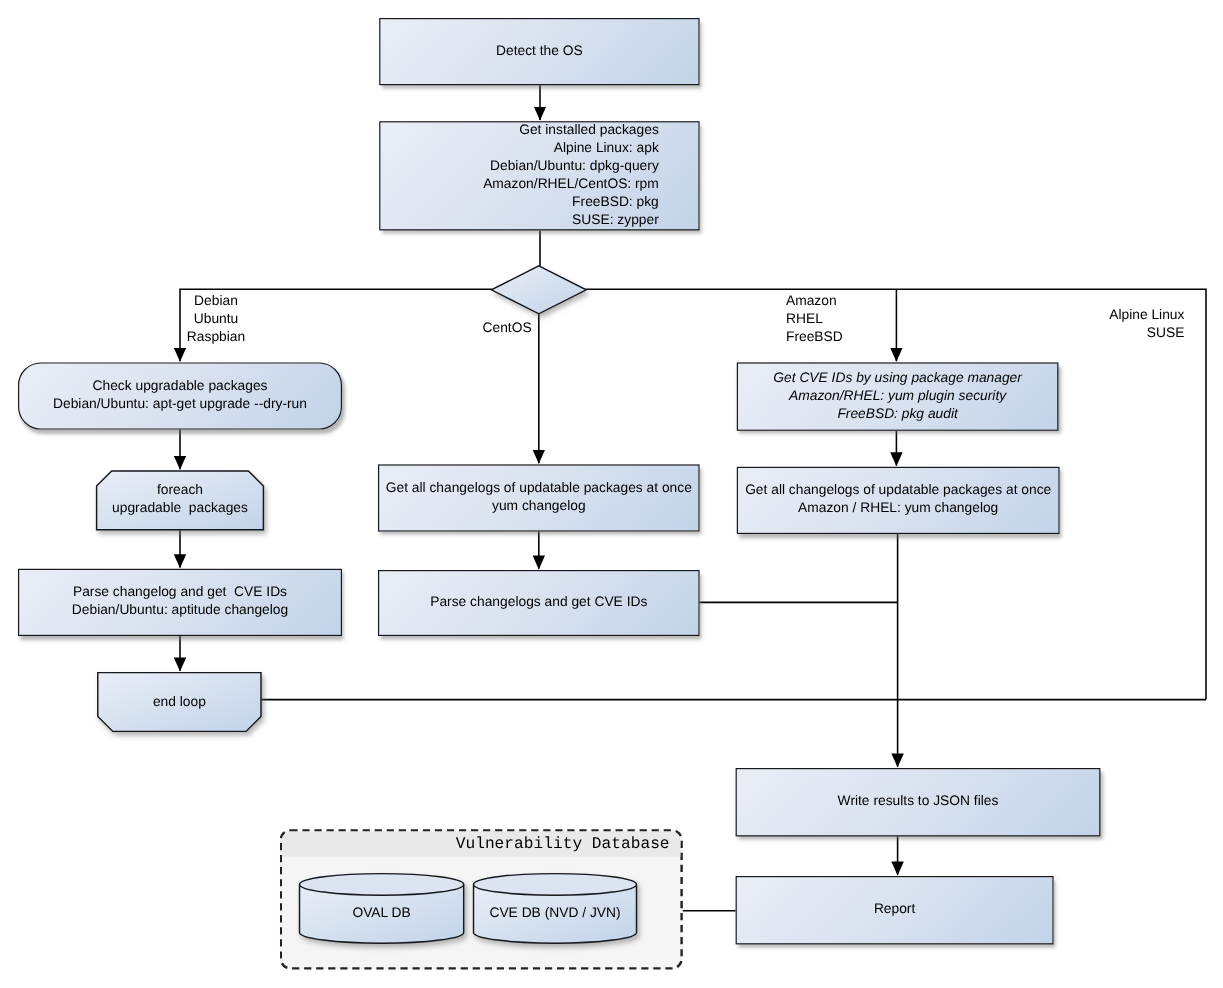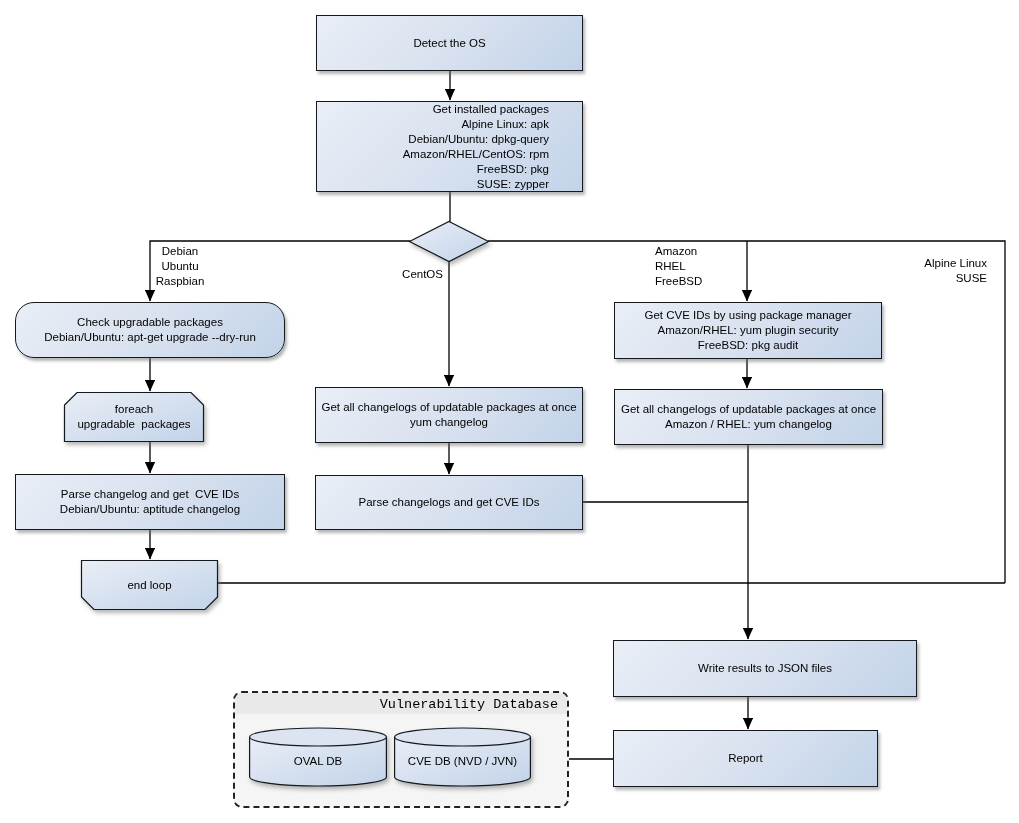--- a/index.html
+++ b/index.html
@@ -111,21 +111,21 @@
         <svg width="80" height="41" viewBox="0 0 80 41">
           <polygon class="shape" points="40,0.5 79.5,20.5 40,40.5 0.5,20.5"></polygon>
         </svg>
       </div>
       <div class="node rect" style="left: 15px; top: 302px; width: 270px; height: 56px; border-radius: 19px;">
         <div class="node-text">
           <div class="line">Check upgradable packages</div>
           <div class="line">Debian/Ubuntu: apt-get upgrade --dry-run</div>
         </div>
       </div>
-      <div class="node loop-start" style="left: 64px; top: 392px; width: 140px; height: 50px; padding-left: 19px;">
+      <div class="node loop-start" style="left: 80px; top: 392px; width: 140px; height: 50px; padding-left: 19px;">
         <svg width="140" height="50" viewBox="0 0 140 50">
           <polygon class="shape" points="0.5,13 13,0.5 127,0.5 139.5,13 139.5,49.5 0.5,49.5"></polygon>
         </svg>
         <div class="node-text">
           <div class="line">foreach</div>
           <div class="line">upgradable  packages</div>
         </div>
       </div>
       <div class="node rect" style="left: 15px; top: 474px; width: 270px; height: 56px;">
         <div class="node-text">
@@ -145,21 +145,21 @@
         <div class="node-text">
           <div class="line">Get all changelogs of updatable packages at once</div>
           <div class="line">yum changelog</div>
         </div>
       </div>
       <div class="node rect" style="left: 315px; top: 475px; width: 268px; height: 55px;">
         <div class="node-text">
           <div class="line">Parse changelogs and get CVE IDs</div>
         </div>
       </div>
-      <div class="node rect" style="left: 614px; top: 302px; width: 268px; height: 57px;">
+      <div class="node rect" style="left: 614px; top: 302px; width: 268px; height: 57px; font-style: italic;">
         <div class="node-text">
           <div class="line">Get CVE IDs by using package manager</div>
           <div class="line">Amazon/RHEL: yum plugin security</div>
           <div class="line">FreeBSD: pkg audit</div>
         </div>
       </div>
       <div class="node rect" style="left: 614px; top: 389px; width: 269px; height: 56px;">
         <div class="node-text">
           <div class="line">Get all changelogs of updatable packages at once</div>
           <div class="line">Amazon / RHEL: yum changelog</div>

